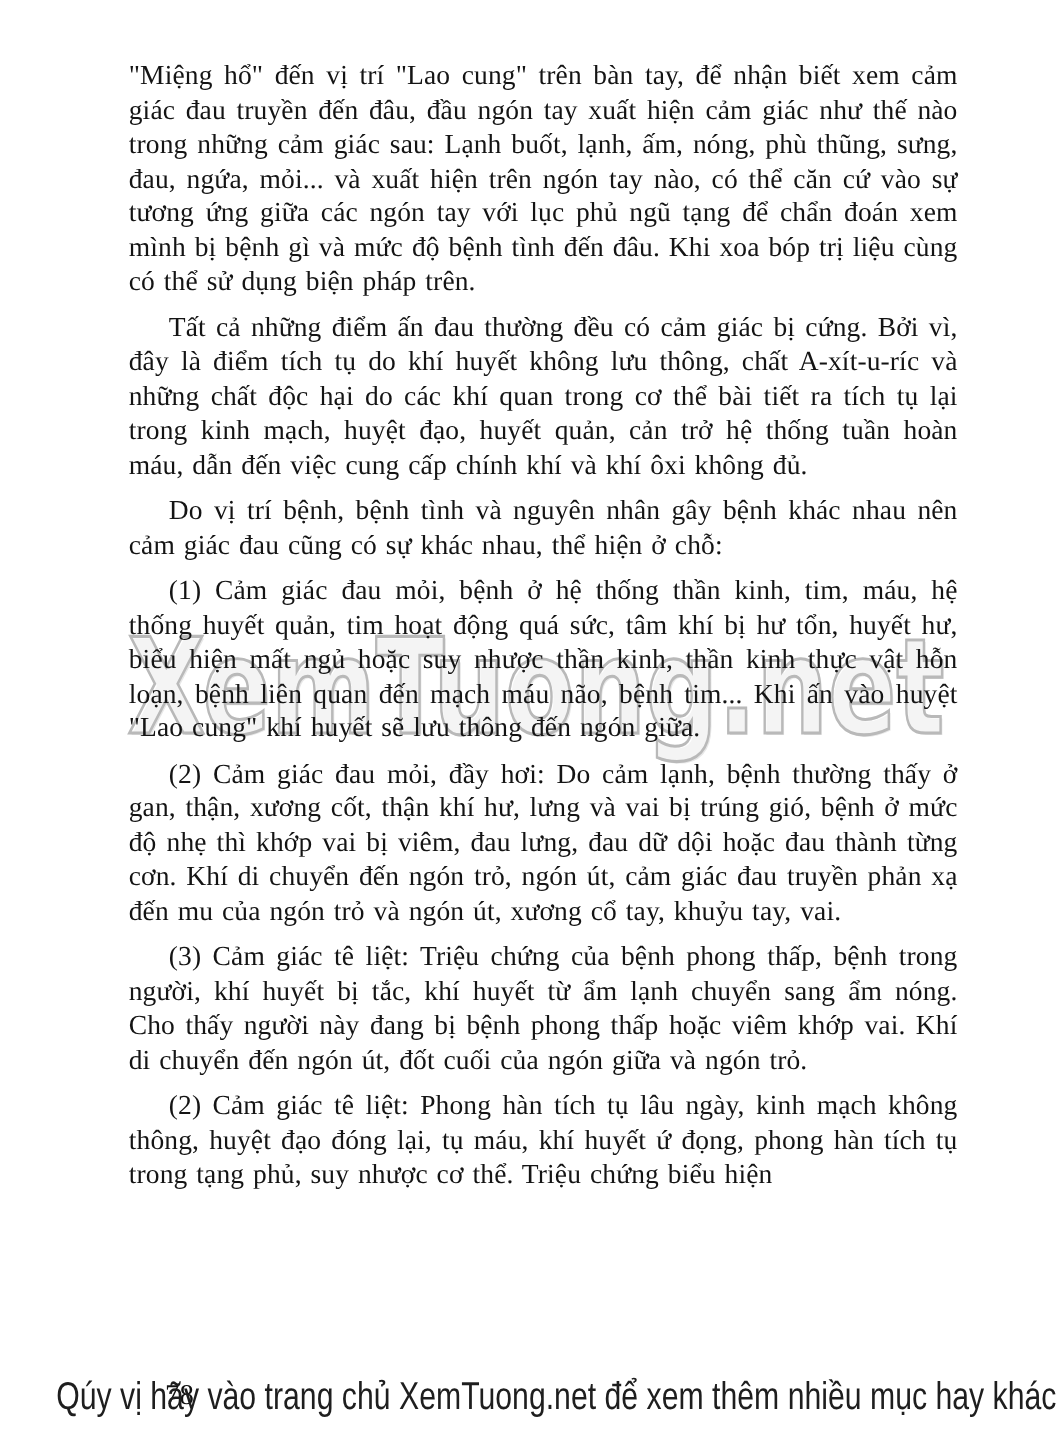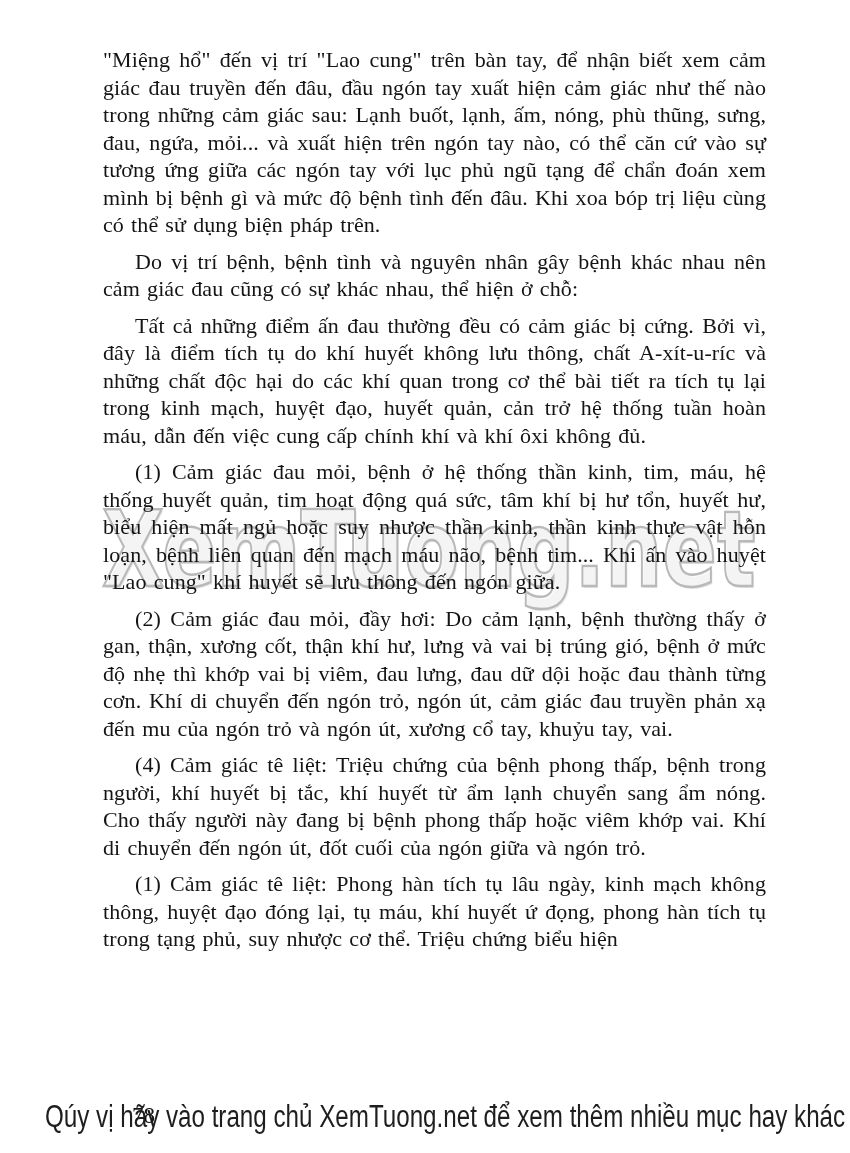--- a/index.html
+++ b/index.html
@@ -80,25 +80,25 @@
 </style>
 </head>
 <body>
 
 <div class="scan-page">
 
   <div class="watermark">XemTuong.net</div>
 
   <div class="body-text">
     <p>"Miệng hổ" đến vị trí "Lao cung" trên bàn tay, để nhận biết xem cảm giác đau truyền đến đâu, đầu ngón tay xuất hiện cảm giác như thế nào trong những cảm giác sau: Lạnh buốt, lạnh, ấm, nóng, phù thũng, sưng, đau, ngứa, mỏi... và xuất hiện trên ngón tay nào, có thể căn cứ vào sự tương ứng giữa các ngón tay với lục phủ ngũ tạng để chẩn đoán xem mình bị bệnh gì và mức độ bệnh tình đến đâu. Khi xoa bóp trị liệu cùng có thể sử dụng biện pháp trên.</p>
+    <p class="indent">Tất cả những điểm ấn đau thường đều có cảm giác bị cứng. Bởi vì, đây là điểm tích tụ do khí huyết không lưu thông, chất A-xít-u-ríc và những chất độc hại do các khí quan trong cơ thể bài tiết ra tích tụ lại trong kinh mạch, huyệt đạo, huyết quản, cản trở hệ thống tuần hoàn máu, dẫn đến việc cung cấp chính khí và khí ôxi không đủ.</p>
     <p class="indent">Do vị trí bệnh, bệnh tình và nguyên nhân gây bệnh khác nhau nên cảm giác đau cũng có sự khác nhau, thể hiện ở chỗ:</p>
-    <p class="indent">Tất cả những điểm ấn đau thường đều có cảm giác bị cứng. Bởi vì, đây là điểm tích tụ do khí huyết không lưu thông, chất A-xít-u-ríc và những chất độc hại do các khí quan trong cơ thể bài tiết ra tích tụ lại trong kinh mạch, huyệt đạo, huyết quản, cản trở hệ thống tuần hoàn máu, dẫn đến việc cung cấp chính khí và khí ôxi không đủ.</p>
     <p class="indent">(1) Cảm giác đau mỏi, bệnh ở hệ thống thần kinh, tim, máu, hệ thống huyết quản, tim hoạt động quá sức, tâm khí bị hư tổn, huyết hư, biểu hiện mất ngủ hoặc suy nhược thần kinh, thần kinh thực vật hỗn loạn, bệnh liên quan đến mạch máu não, bệnh tim... Khi ấn vào huyệt "Lao cung" khí huyết sẽ lưu thông đến ngón giữa.</p>
     <p class="indent">(2) Cảm giác đau mỏi, đầy hơi: Do cảm lạnh, bệnh thường thấy ở gan, thận, xương cốt, thận khí hư, lưng và vai bị trúng gió, bệnh ở mức độ nhẹ thì khớp vai bị viêm, đau lưng, đau dữ dội hoặc đau thành từng cơn. Khí di chuyển đến ngón trỏ, ngón út, cảm giác đau truyền phản xạ đến mu của ngón trỏ và ngón út, xương cổ tay, khuỷu tay, vai.</p>
-    <p class="indent">(4) Cảm giác tê liệt: Triệu chứng của bệnh phong thấp, bệnh trong người, khí huyết bị tắc, khí huyết từ ẩm lạnh chuyển sang ẩm nóng. Cho thấy người này đang bị bệnh phong thấp hoặc viêm khớp vai. Khí di chuyển đến ngón út, đốt cuối của ngón giữa và ngón trỏ.</p>
-    <p class="indent">(1) Cảm giác tê liệt: Phong hàn tích tụ lâu ngày, kinh mạch không thông, huyệt đạo đóng lại, tụ máu, khí huyết ứ đọng, phong hàn tích tụ trong tạng phủ, suy nhược cơ thể. Triệu chứng biểu hiện</p>
+    <p class="indent">(3) Cảm giác tê liệt: Triệu chứng của bệnh phong thấp, bệnh trong người, khí huyết bị tắc, khí huyết từ ẩm lạnh chuyển sang ẩm nóng. Cho thấy người này đang bị bệnh phong thấp hoặc viêm khớp vai. Khí di chuyển đến ngón út, đốt cuối của ngón giữa và ngón trỏ.</p>
+    <p class="indent">(2) Cảm giác tê liệt: Phong hàn tích tụ lâu ngày, kinh mạch không thông, huyệt đạo đóng lại, tụ máu, khí huyết ứ đọng, phong hàn tích tụ trong tạng phủ, suy nhược cơ thể. Triệu chứng biểu hiện</p>
   </div>
 
   <div class="page-number">78</div>
 
   <div class="footer-note">Qúy vị hãy vào trang chủ XemTuong.net để xem thêm nhiều mục hay khác</div>
 
 </div>
 
 </body></html>

